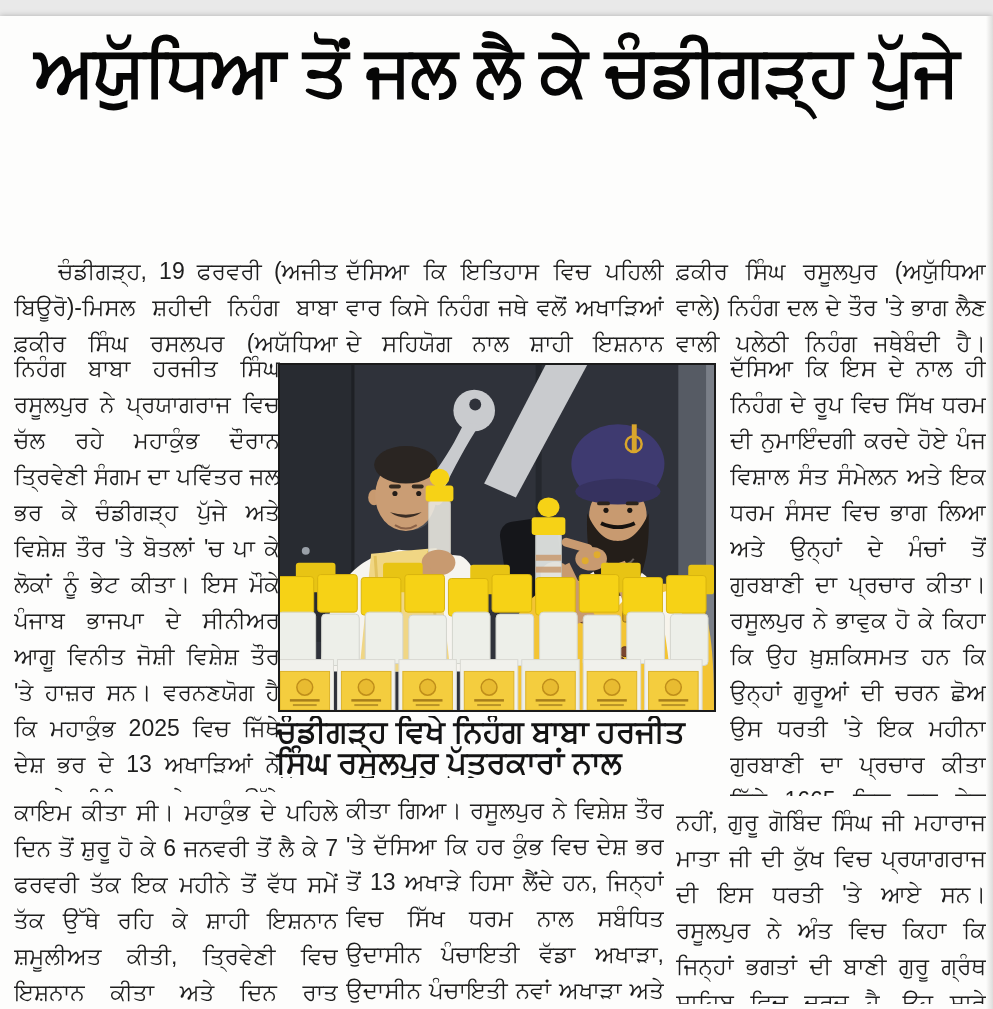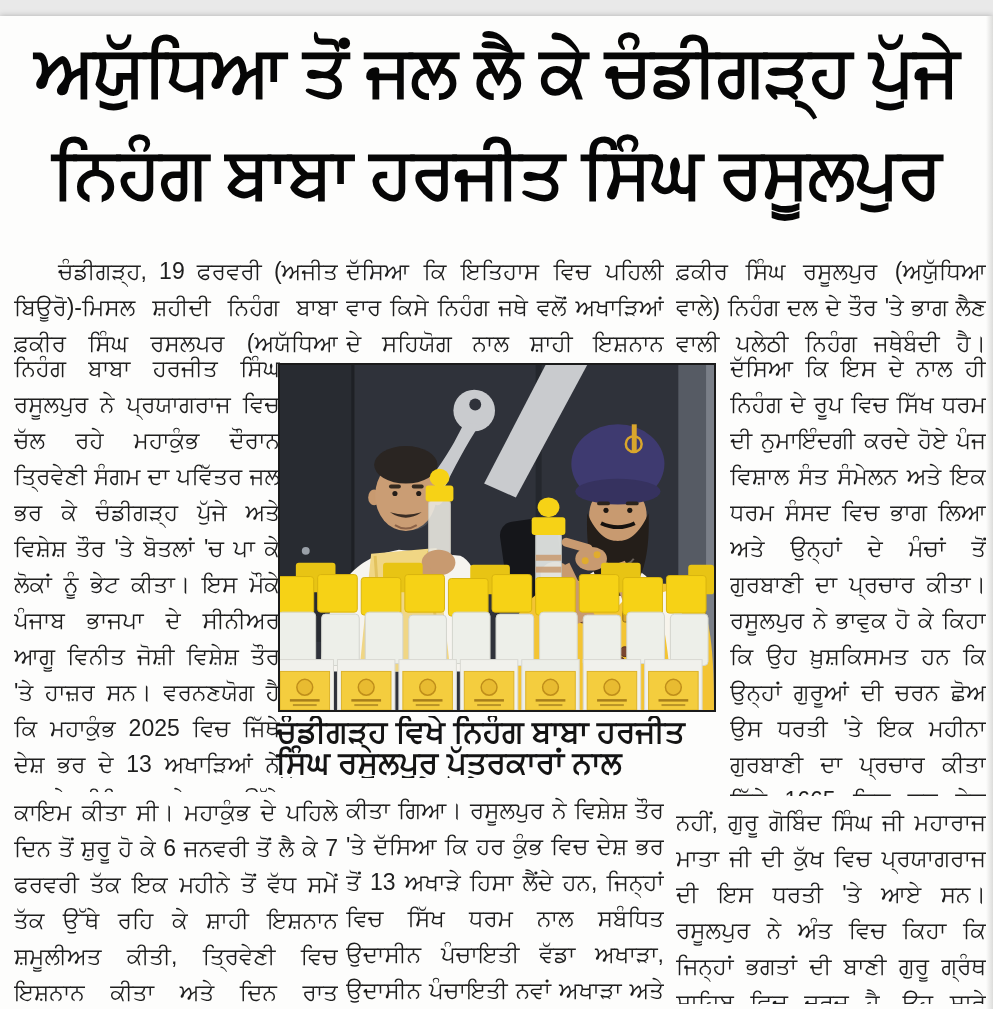--- a/index.html
+++ b/index.html
@@ -28,21 +28,20 @@
   .bottom-box{position:absolute;left:688px;top:995px;width:296px;height:42px;
     border:2px solid #9b9b9b;border-radius:10px;background:#f6f6f5;}
 </style>
 </head>
 <body>
 
 <div class="page">
 
   <div class="headline">
     <span class="hl-line">ਅਯੁੱਧਿਆ ਤੋਂ ਜਲ ਲੈ ਕੇ ਚੰਡੀਗੜ੍ਹ ਪੁੱਜੇ</span>
-    <span class="hl-line">ਨਿਹੰਗ ਬਾਬਾ ਹਰਜੀਤ ਸਿੰਘ ਰਸੂਲਪੁਰ</span>
   </div>
 
   <div class="body-block indent" style="left:14px;top:237px;width:324px;height:100px;">ਚੰਡੀਗੜ੍ਹ, 19 ਫਰਵਰੀ (ਅਜੀਤ ਬਿਊਰੋ)-ਮਿਸਲ ਸ਼ਹੀਦੀ ਨਿਹੰਗ ਬਾਬਾ ਫ਼ਕੀਰ ਸਿੰਘ ਰਸੂਲਪੁਰ (ਅਯੁੱਧਿਆ ਵਾਲੇ)</div>
   <div class="body-block" style="left:14px;top:334px;width:266px;height:442px;">ਨਿਹੰਗ ਬਾਬਾ ਹਰਜੀਤ ਸਿੰਘ ਰਸੂਲਪੁਰ ਨੇ ਪ੍ਰਯਾਗਰਾਜ ਵਿਚ ਚੱਲ ਰਹੇ ਮਹਾਕੁੰਭ ਦੌਰਾਨ ਤ੍ਰਿਵੇਣੀ ਸੰਗਮ ਦਾ ਪਵਿੱਤਰ ਜਲ ਭਰ ਕੇ ਚੰਡੀਗੜ੍ਹ ਪੁੱਜੇ ਅਤੇ ਵਿਸ਼ੇਸ਼ ਤੌਰ 'ਤੇ ਬੋਤਲਾਂ 'ਚ ਪਾ ਕੇ ਲੋਕਾਂ ਨੂੰ ਭੇਟ ਕੀਤਾ। ਇਸ ਮੌਕੇ ਪੰਜਾਬ ਭਾਜਪਾ ਦੇ ਸੀਨੀਅਰ ਆਗੂ ਵਿਨੀਤ ਜੋਸ਼ੀ ਵਿਸ਼ੇਸ਼ ਤੌਰ 'ਤੇ ਹਾਜ਼ਰ ਸਨ। ਵਰਨਣਯੋਗ ਹੈ ਕਿ ਮਹਾਕੁੰਭ 2025 ਵਿਚ ਜਿੱਥੇ ਦੇਸ਼ ਭਰ ਦੇ 13 ਅਖਾੜਿਆਂ ਨੇ ਆਪਣੇ ਸ਼ੀਵਿਰ ਲਾਏ ਸਨ, ਉੱਥੇ ਹੀ ਰਸੂਲਪੁਰ ਨੇ ਆਪਣਾ ਖ਼ਾਲਸਾ</div>
   <div class="body-block" style="left:14px;top:778px;width:324px;height:226px;">ਕਾਇਮ ਕੀਤਾ ਸੀ। ਮਹਾਕੁੰਭ ਦੇ ਪਹਿਲੇ ਦਿਨ ਤੋਂ ਸ਼ੁਰੂ ਹੋ ਕੇ 6 ਜਨਵਰੀ ਤੋਂ ਲੈ ਕੇ 7 ਫਰਵਰੀ ਤੱਕ ਇਕ ਮਹੀਨੇ ਤੋਂ ਵੱਧ ਸਮੇਂ ਤੱਕ ਉੱਥੇ ਰਹਿ ਕੇ ਸ਼ਾਹੀ ਇਸ਼ਨਾਨ ਸ਼ਮੂਲੀਅਤ ਕੀਤੀ, ਤ੍ਰਿਵੇਣੀ ਵਿਚ ਇਸ਼ਨਾਨ ਕੀਤਾ ਅਤੇ ਦਿਨ ਰਾਤ ਗੁਰਬਾਣੀ ਦਾ ਪ੍ਰਚਾਰ ਕੀਤਾ। ਰਸੂਲਪੁਰ ਨੇ</div>
 
   <div class="body-block" style="left:346px;top:237px;width:318px;height:106px;">ਦੱਸਿਆ ਕਿ ਇਤਿਹਾਸ ਵਿਚ ਪਹਿਲੀ ਵਾਰ ਕਿਸੇ ਨਿਹੰਗ ਜਥੇ ਵਲੋਂ ਅਖਾੜਿਆਂ ਦੇ ਸਹਿਯੋਗ ਨਾਲ ਸ਼ਾਹੀ ਇਸ਼ਨਾਨ ਆਯੋਜਿਤ</div>
   <div class="body-block" style="left:346px;top:776px;width:318px;height:212px;">ਕੀਤਾ ਗਿਆ। ਰਸੂਲਪੁਰ ਨੇ ਵਿਸ਼ੇਸ਼ ਤੌਰ 'ਤੇ ਦੱਸਿਆ ਕਿ ਹਰ ਕੁੰਭ ਵਿਚ ਦੇਸ਼ ਭਰ ਤੋਂ 13 ਅਖਾੜੇ ਹਿਸਾ ਲੈਂਦੇ ਹਨ, ਜਿਨ੍ਹਾਂ ਵਿਚ ਸਿੱਖ ਧਰਮ ਨਾਲ ਸਬੰਧਿਤ ਉਦਾਸੀਨ ਪੰਚਾਇਤੀ ਵੱਡਾ ਅਖਾੜਾ, ਉਦਾਸੀਨ ਪੰਚਾਇਤੀ ਨਵਾਂ ਅਖਾੜਾ ਅਤੇ ਨਿਰਮਲ ਅਖਾੜਾ ਸ਼ਾਮਲ ਹਨ, ਪਰ ਮਿਸਲ ਸ਼ਹੀਦਾਂ ਨਿਹੰਗ ਬਾਬਾ</div>
 
   <div class="body-block" style="left:676px;top:237px;width:310px;height:100px;">ਫ਼ਕੀਰ ਸਿੰਘ ਰਸੂਲਪੁਰ (ਅਯੁੱਧਿਆ ਵਾਲੇ) ਨਿਹੰਗ ਦਲ ਦੇ ਤੌਰ 'ਤੇ ਭਾਗ ਲੈਣ ਵਾਲੀ ਪਲੇਠੀ ਨਿਹੰਗ ਜਥੇਬੰਦੀ ਹੈ। ਰਸੂਲਪੁਰ ਨੇ</div>

